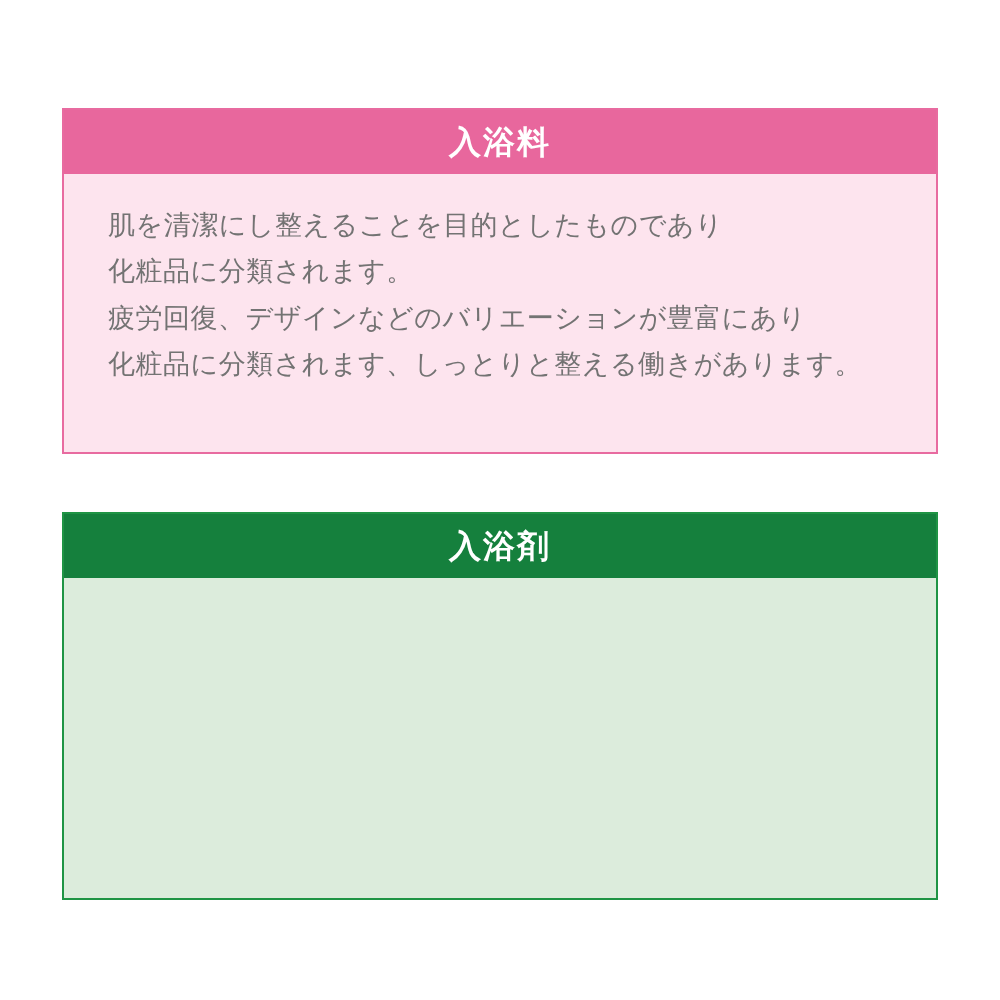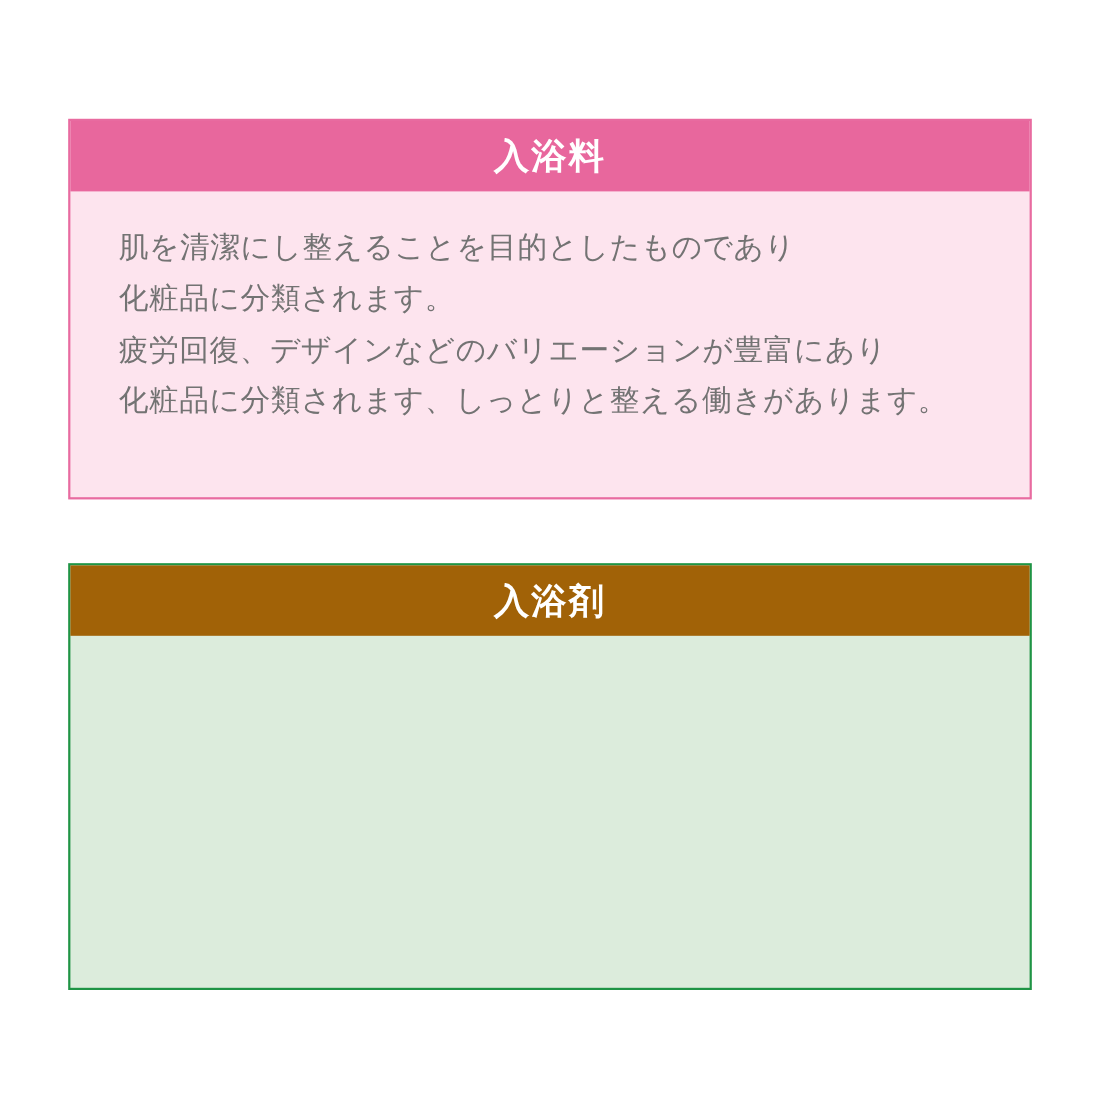--- a/index.html
+++ b/index.html
@@ -11,21 +11,20 @@
     height: 1000px;
     background: #ffffff;
     font-family: "DejaVu Sans", "Liberation Sans", sans-serif;
     overflow: hidden;
   }
   .page {
     position: relative;
     width: 1000px;
     height: 840px;
     box-sizing: border-box;
-    font-family: Liberation Serif, serif;
   }
 
   .card {
     position: absolute;
     left: 62px;
     width: 876px;
     box-sizing: border-box;
     border-style: solid;
     border-width: 2px;
   }
@@ -50,21 +49,21 @@
     align-items: center;
     justify-content: center;
     box-sizing: border-box;
   }
 
   .card-pink .card-header {
     background: #e8679d;
   }
 
   .card-green .card-header {
-    background: #a16207;
+    background: #15803d;
   }
 
   .card-title {
     color: #ffffff;
     font-size: 32px;
     font-weight: bold;
     letter-spacing: 2px;
     line-height: 1;
   }
 

